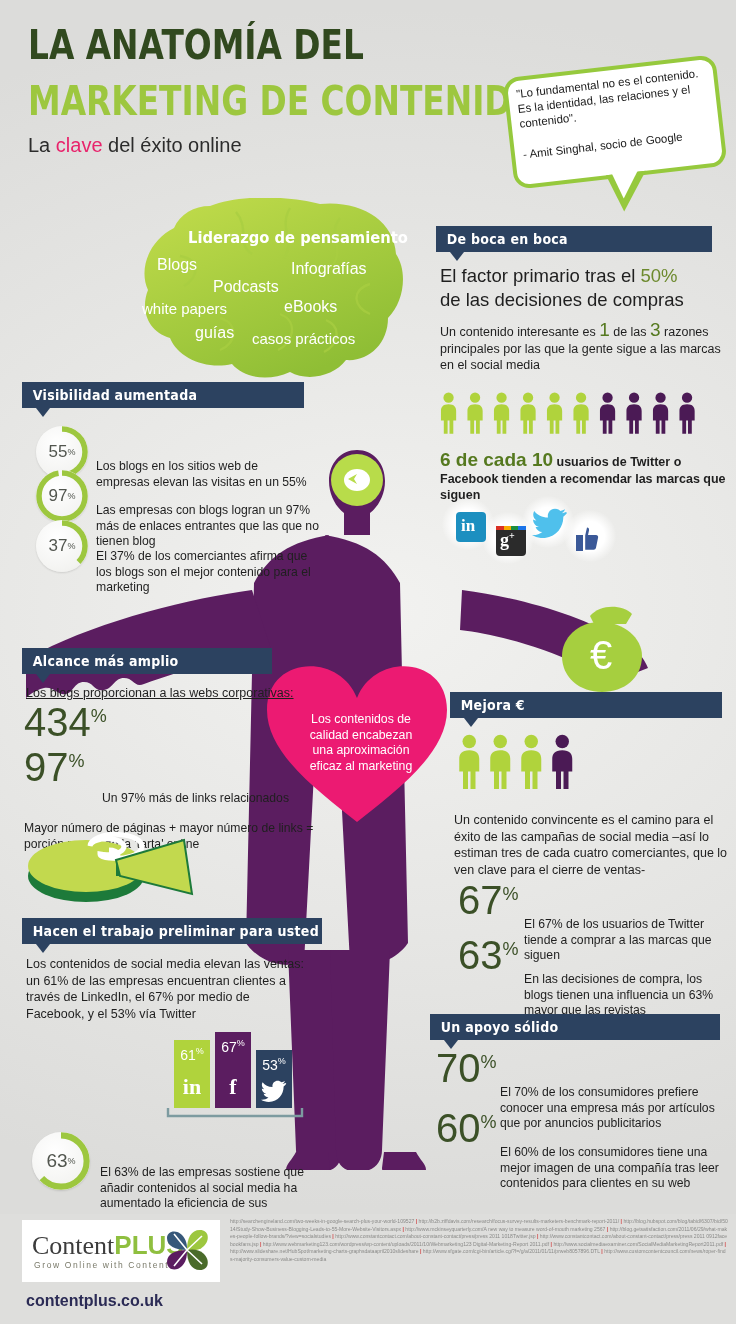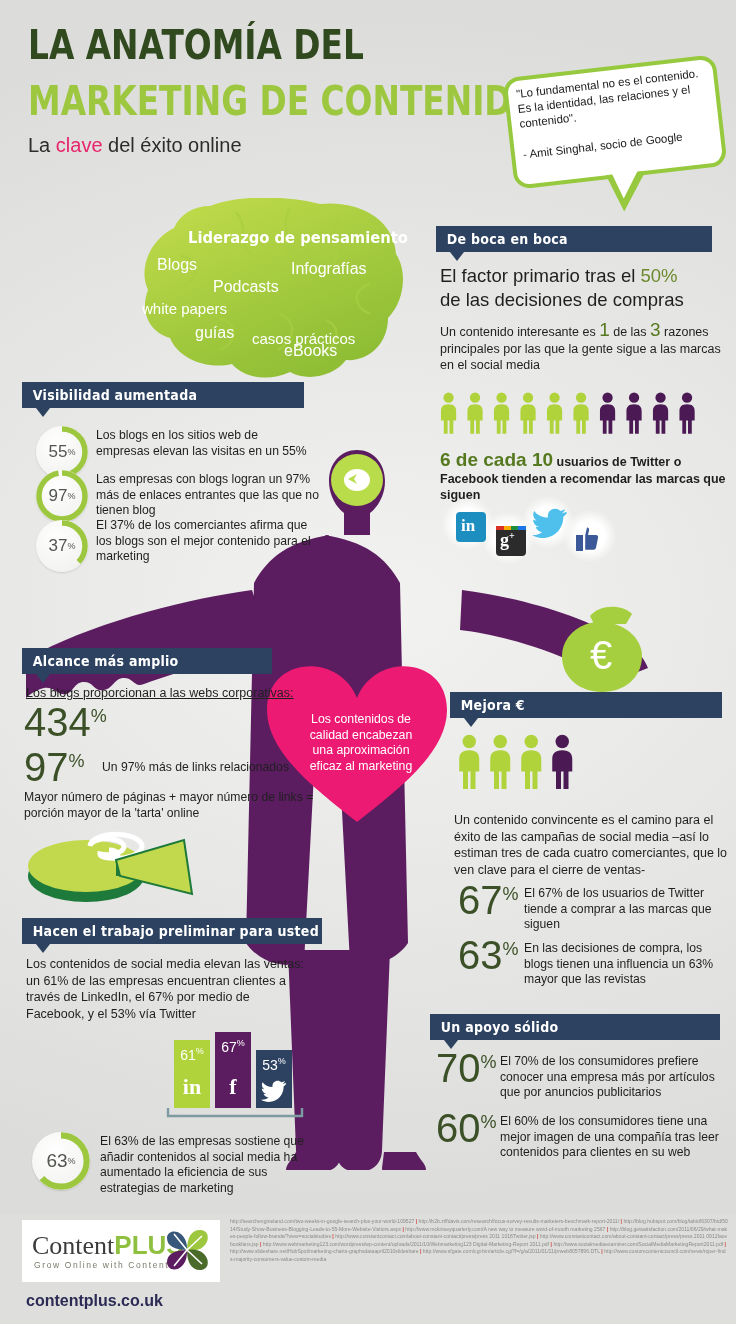--- a/index.html
+++ b/index.html
@@ -125,21 +125,21 @@
     box-shadow:0 1px 2px rgba(0,0,0,.12);
   }
   .donut svg{position:absolute;inset:0;}
   .donut .num{
     position:absolute;inset:0;
     display:flex;align-items:center;justify-content:center;
     font-size:17px;color:#52564f;
   }
   .donut .num sup{font-size:9px;}
 
-  .stat-txt{position:absolute;font-size:12.2px;line-height:15.5px;color:#1f1f1f;}
+  .stat-txt{position:absolute;font-size:12.2px;line-height:15.5px;color:#1f1f1f;margin-top:31px;}
 
   
   .bignum{
     position:absolute;font-size:40px;color:#3b5027;
     font-family:"Liberation Sans",sans-serif;font-weight:normal;
     white-space:nowrap;
   }
   .bignum sup{font-size:18px;}
 
   
@@ -252,21 +252,21 @@
         C66 172 38 160 30 140 C8 134 0 112 8 92 C-2 70 10 42 34 30 C40 16 54 8 70 8 Z"></path>
       <path fill="none" stroke="#a8cd42" stroke-width="2.4" opacity=".75" d="M96 14 C110 30 96 46 112 56 M150 10 C138 30 156 44 144 60 M200 20 C186 38 206 50 192 68
            M40 58 C62 62 58 80 44 88 M230 86 C210 92 214 110 230 116 M80 120 C100 126 96 146 80 152
            M140 116 C160 124 152 146 138 152 M186 122 C204 130 196 148 184 154"></path>
     </svg>
     <div id="brain-title">Liderazgo de pensamiento</div>
     <div class="brain-w" style="left:17px;top:58px;font-size:16px;">Blogs</div>
     <div class="brain-w" style="left:151px;top:62px;font-size:16px;">Infografías</div>
     <div class="brain-w" style="left:73px;top:80px;font-size:16px;">Podcasts</div>
     <div class="brain-w" style="left:2px;top:102px;font-size:15px;">white papers</div>
-    <div class="brain-w" style="left:144px;top:100px;font-size:16px;margin-top:44px;">eBooks</div>
+    <div class="brain-w" style="left:144px;top:100px;font-size:16px;">eBooks</div>
     <div class="brain-w" style="left:55px;top:126px;font-size:16px;">guías</div>
     <div class="brain-w" style="left:112px;top:132px;font-size:15px;">casos prácticos</div>
   </div>
 
   <div class="banner" style="left:436px;top:226px;width:276px;">
     <span class="bar">De boca en boca</span>
   </div>
   <div class="abs" style="left:440px;top:264px;width:288px;font-size:18.5px;line-height:24px;color:#1f1f1f;">
     <span>El factor primario tras el </span><span style="color:#6d8a2e;">50%</span><br>
     <span>de las decisiones de compras</span>

